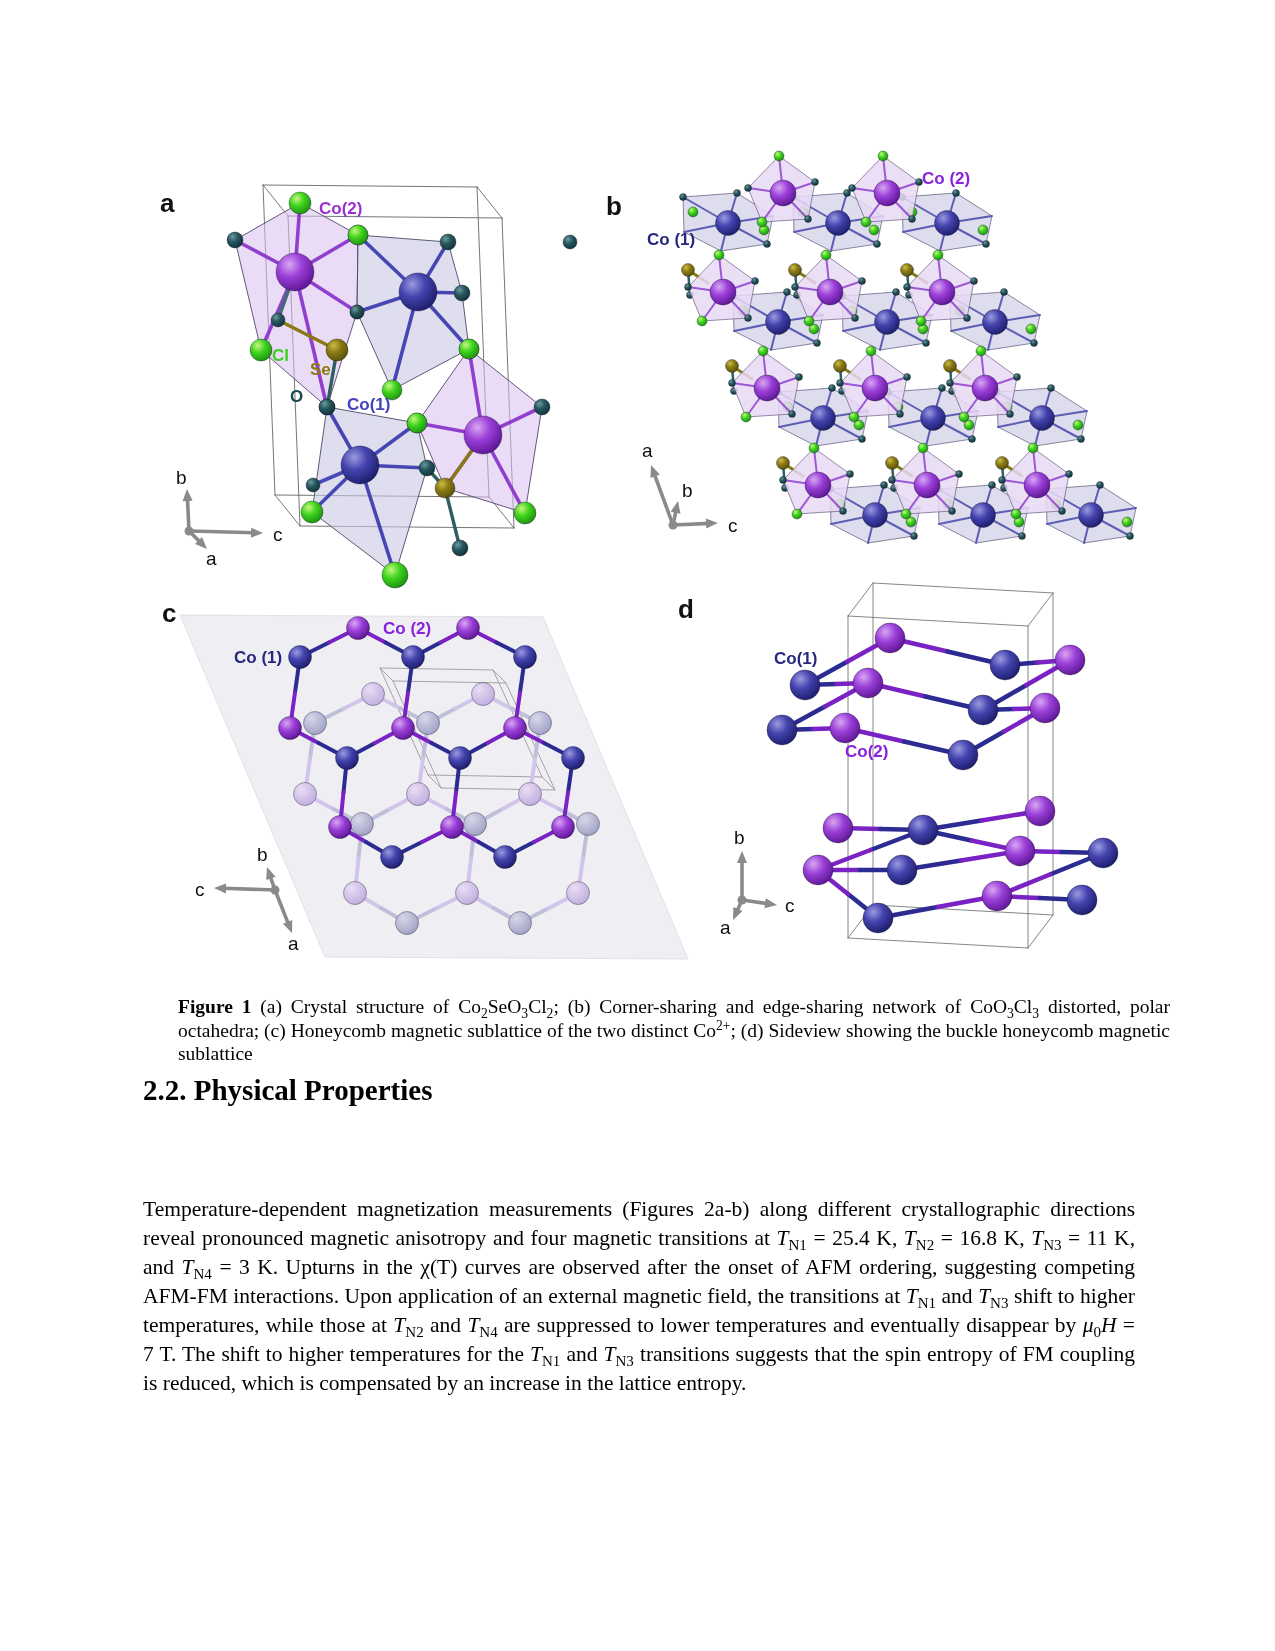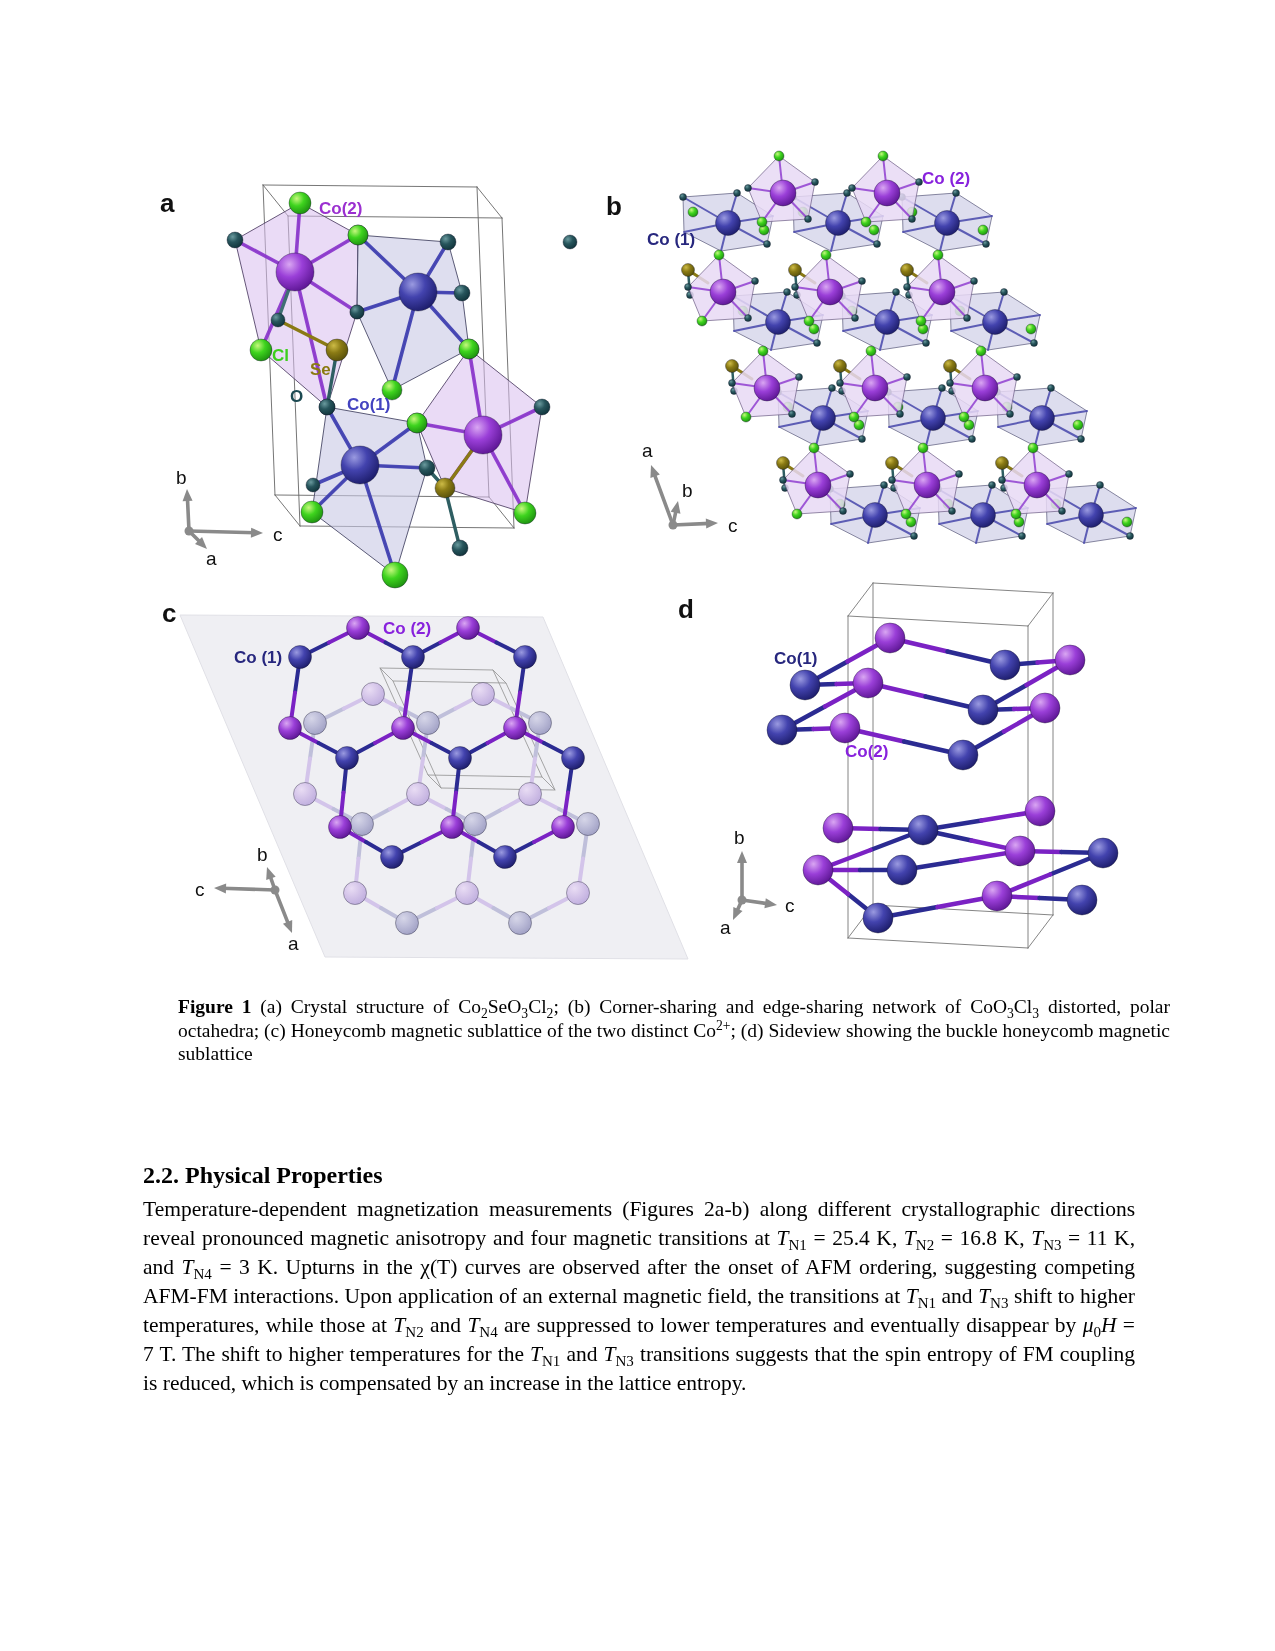--- a/index.html
+++ b/index.html
@@ -12,22 +12,22 @@
   #panel-d{left:630px;top:548px;}
   svg text{font-family:"Liberation Sans",sans-serif;}
   .plet{font-size:26px;font-weight:bold;fill:#111;}
   .albl{font-size:17px;font-weight:bold;}
   .axlbl{font-size:19px;fill:#111;}
   .co1a{fill:#4343c0;} .co2a{fill:#9b30d0;}
   .co1b{fill:#27277e;} .co2b{fill:#8822dd;}
   .clc{fill:#3ecf1d;} .sec{fill:#8a7a10;} .oc{fill:#1c4a52;}
   .caption{position:absolute;left:143px;top:995px;width:992px;
            font-size:19.5px;line-height:23.5px;text-align:justify;margin-left:35px;}
-  .heading{position:absolute;left:143px;top:1162px;margin:0;
-           font-size:24px;font-weight:bold;}
+  .heading{position:absolute;left:143px;top:1074px;margin:0;
+           font-size:29px;font-weight:bold;}
   .body-text{position:absolute;left:143px;top:1195px;width:992px;margin:0;
            font-size:21.5px;line-height:29px;text-align:justify;}
   sub,sup{font-size:0.7em;line-height:0;}
 </style>
 </head>
 <body>
 
 <svg width="0" height="0" style="position:absolute" aria-hidden="true">
   <defs>
     <radialGradient id="g-co2" cx="35%" cy="30%" r="75%">

